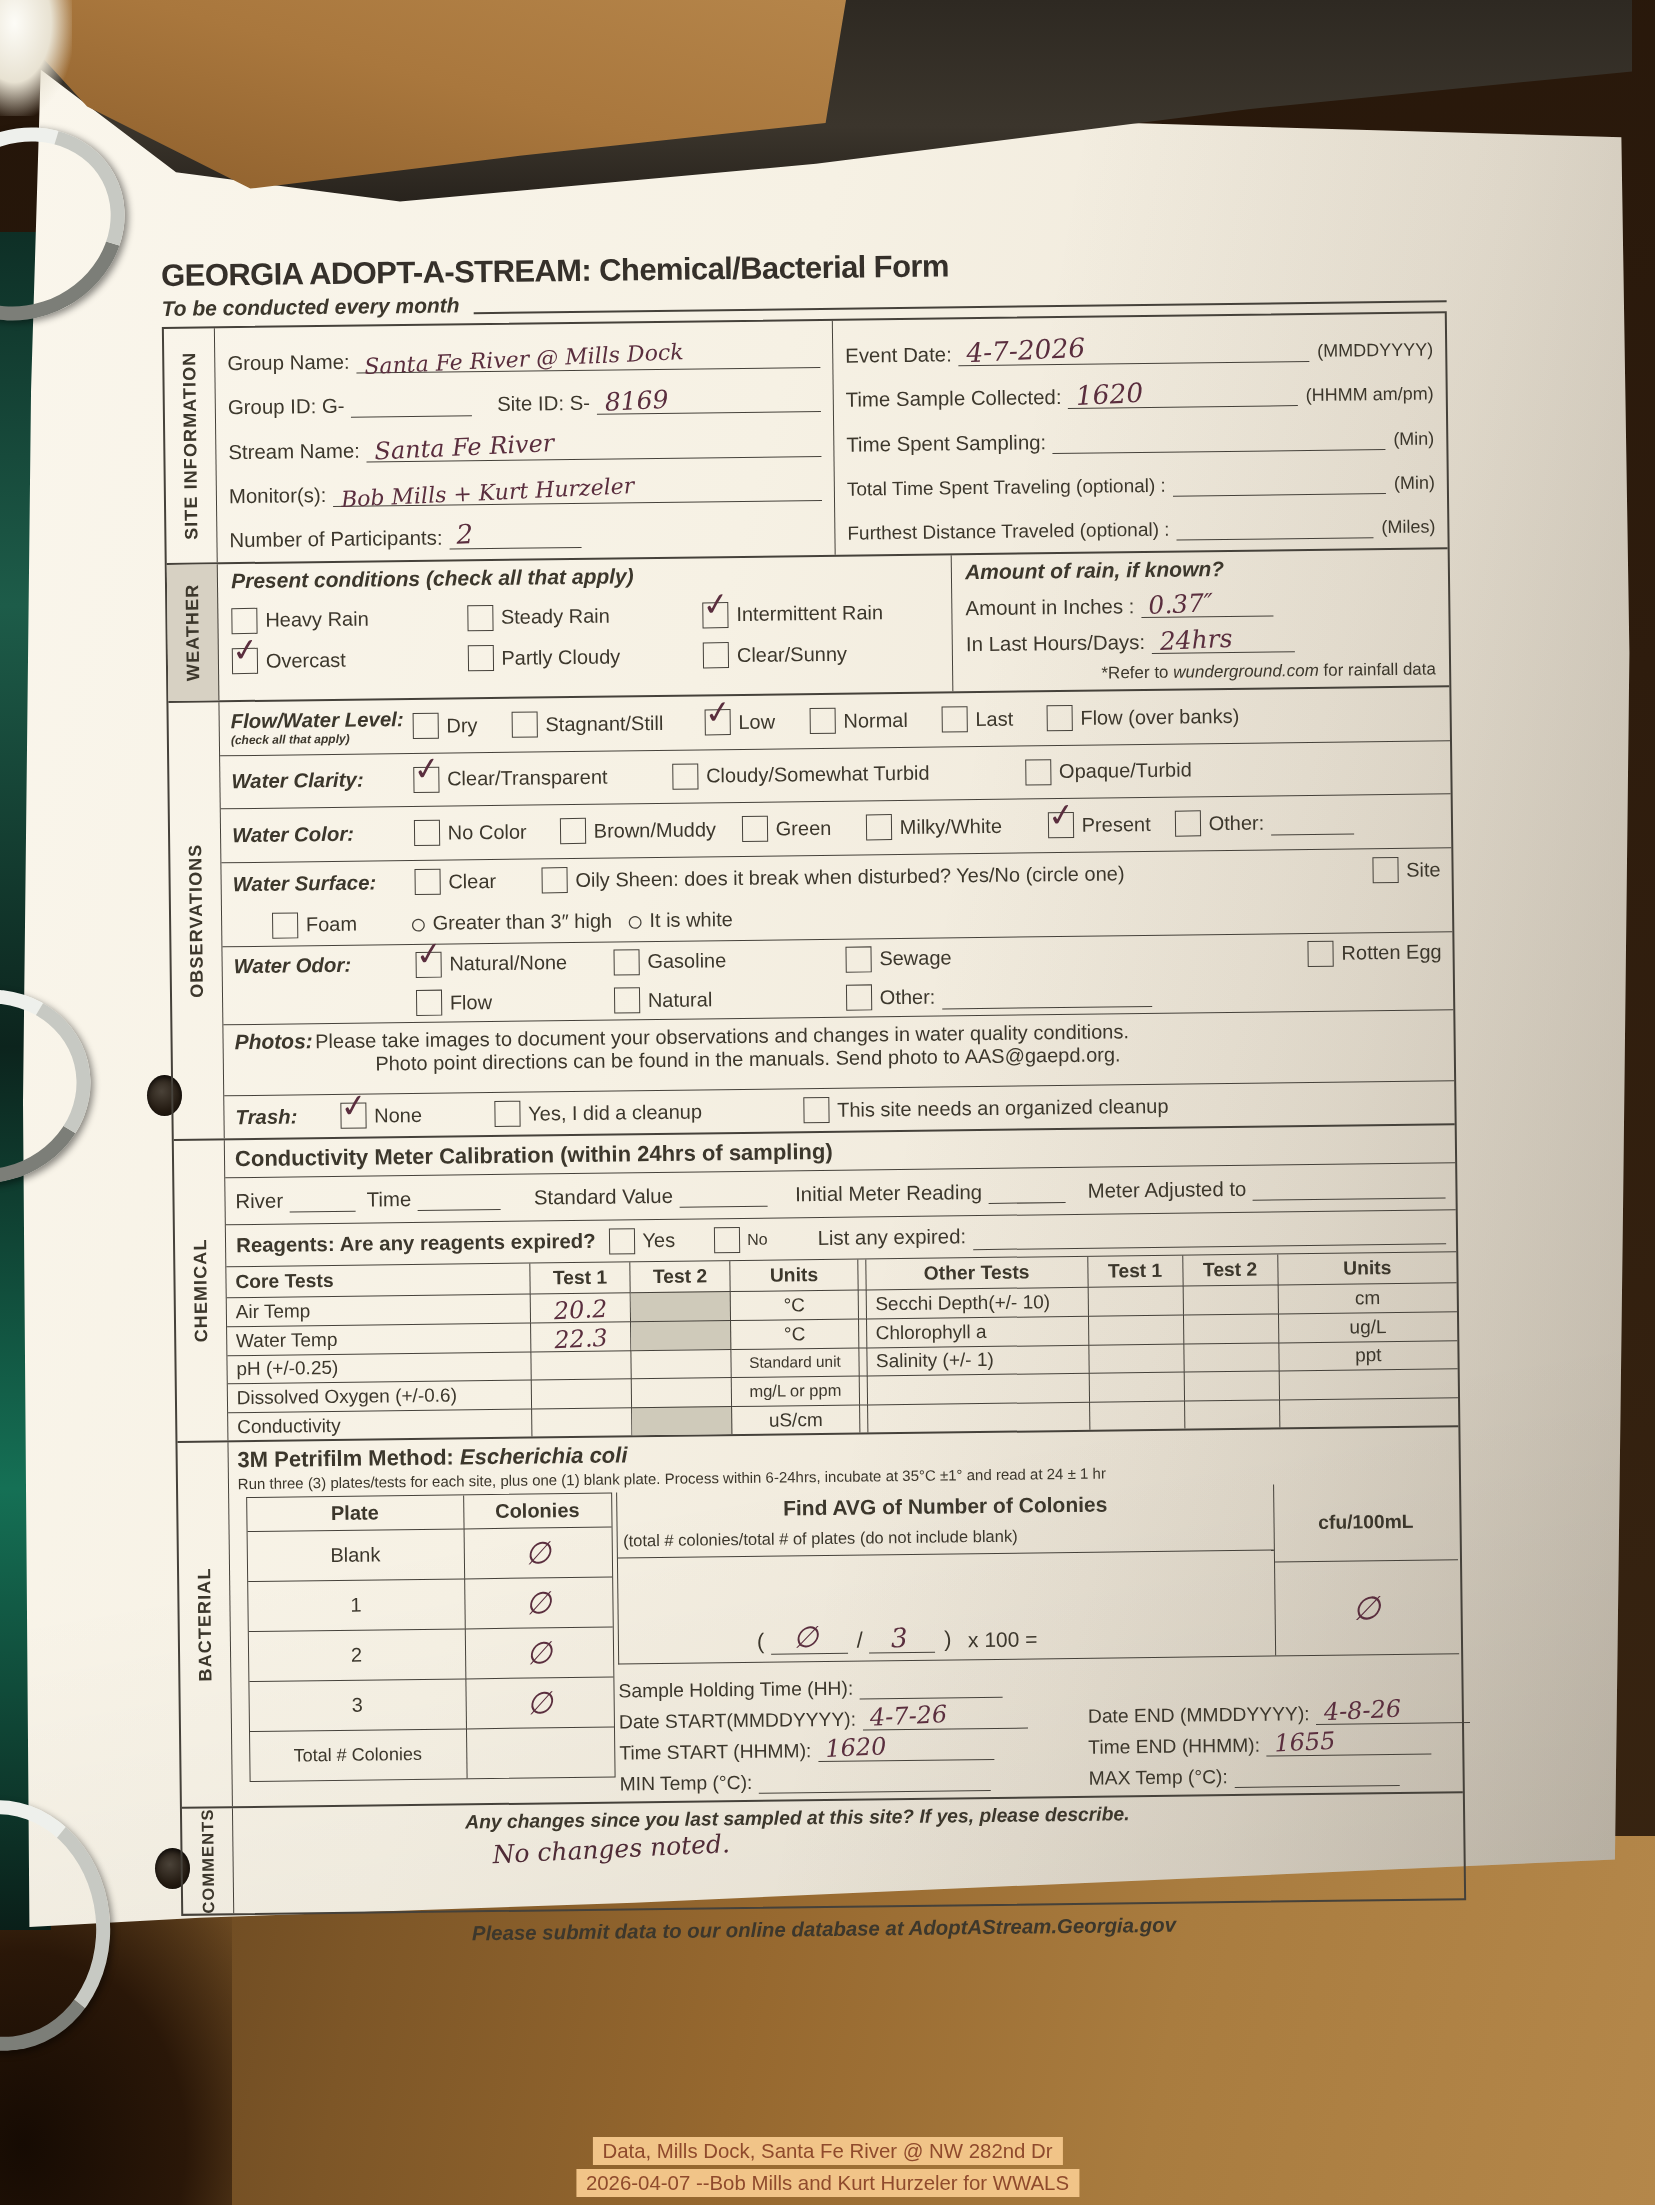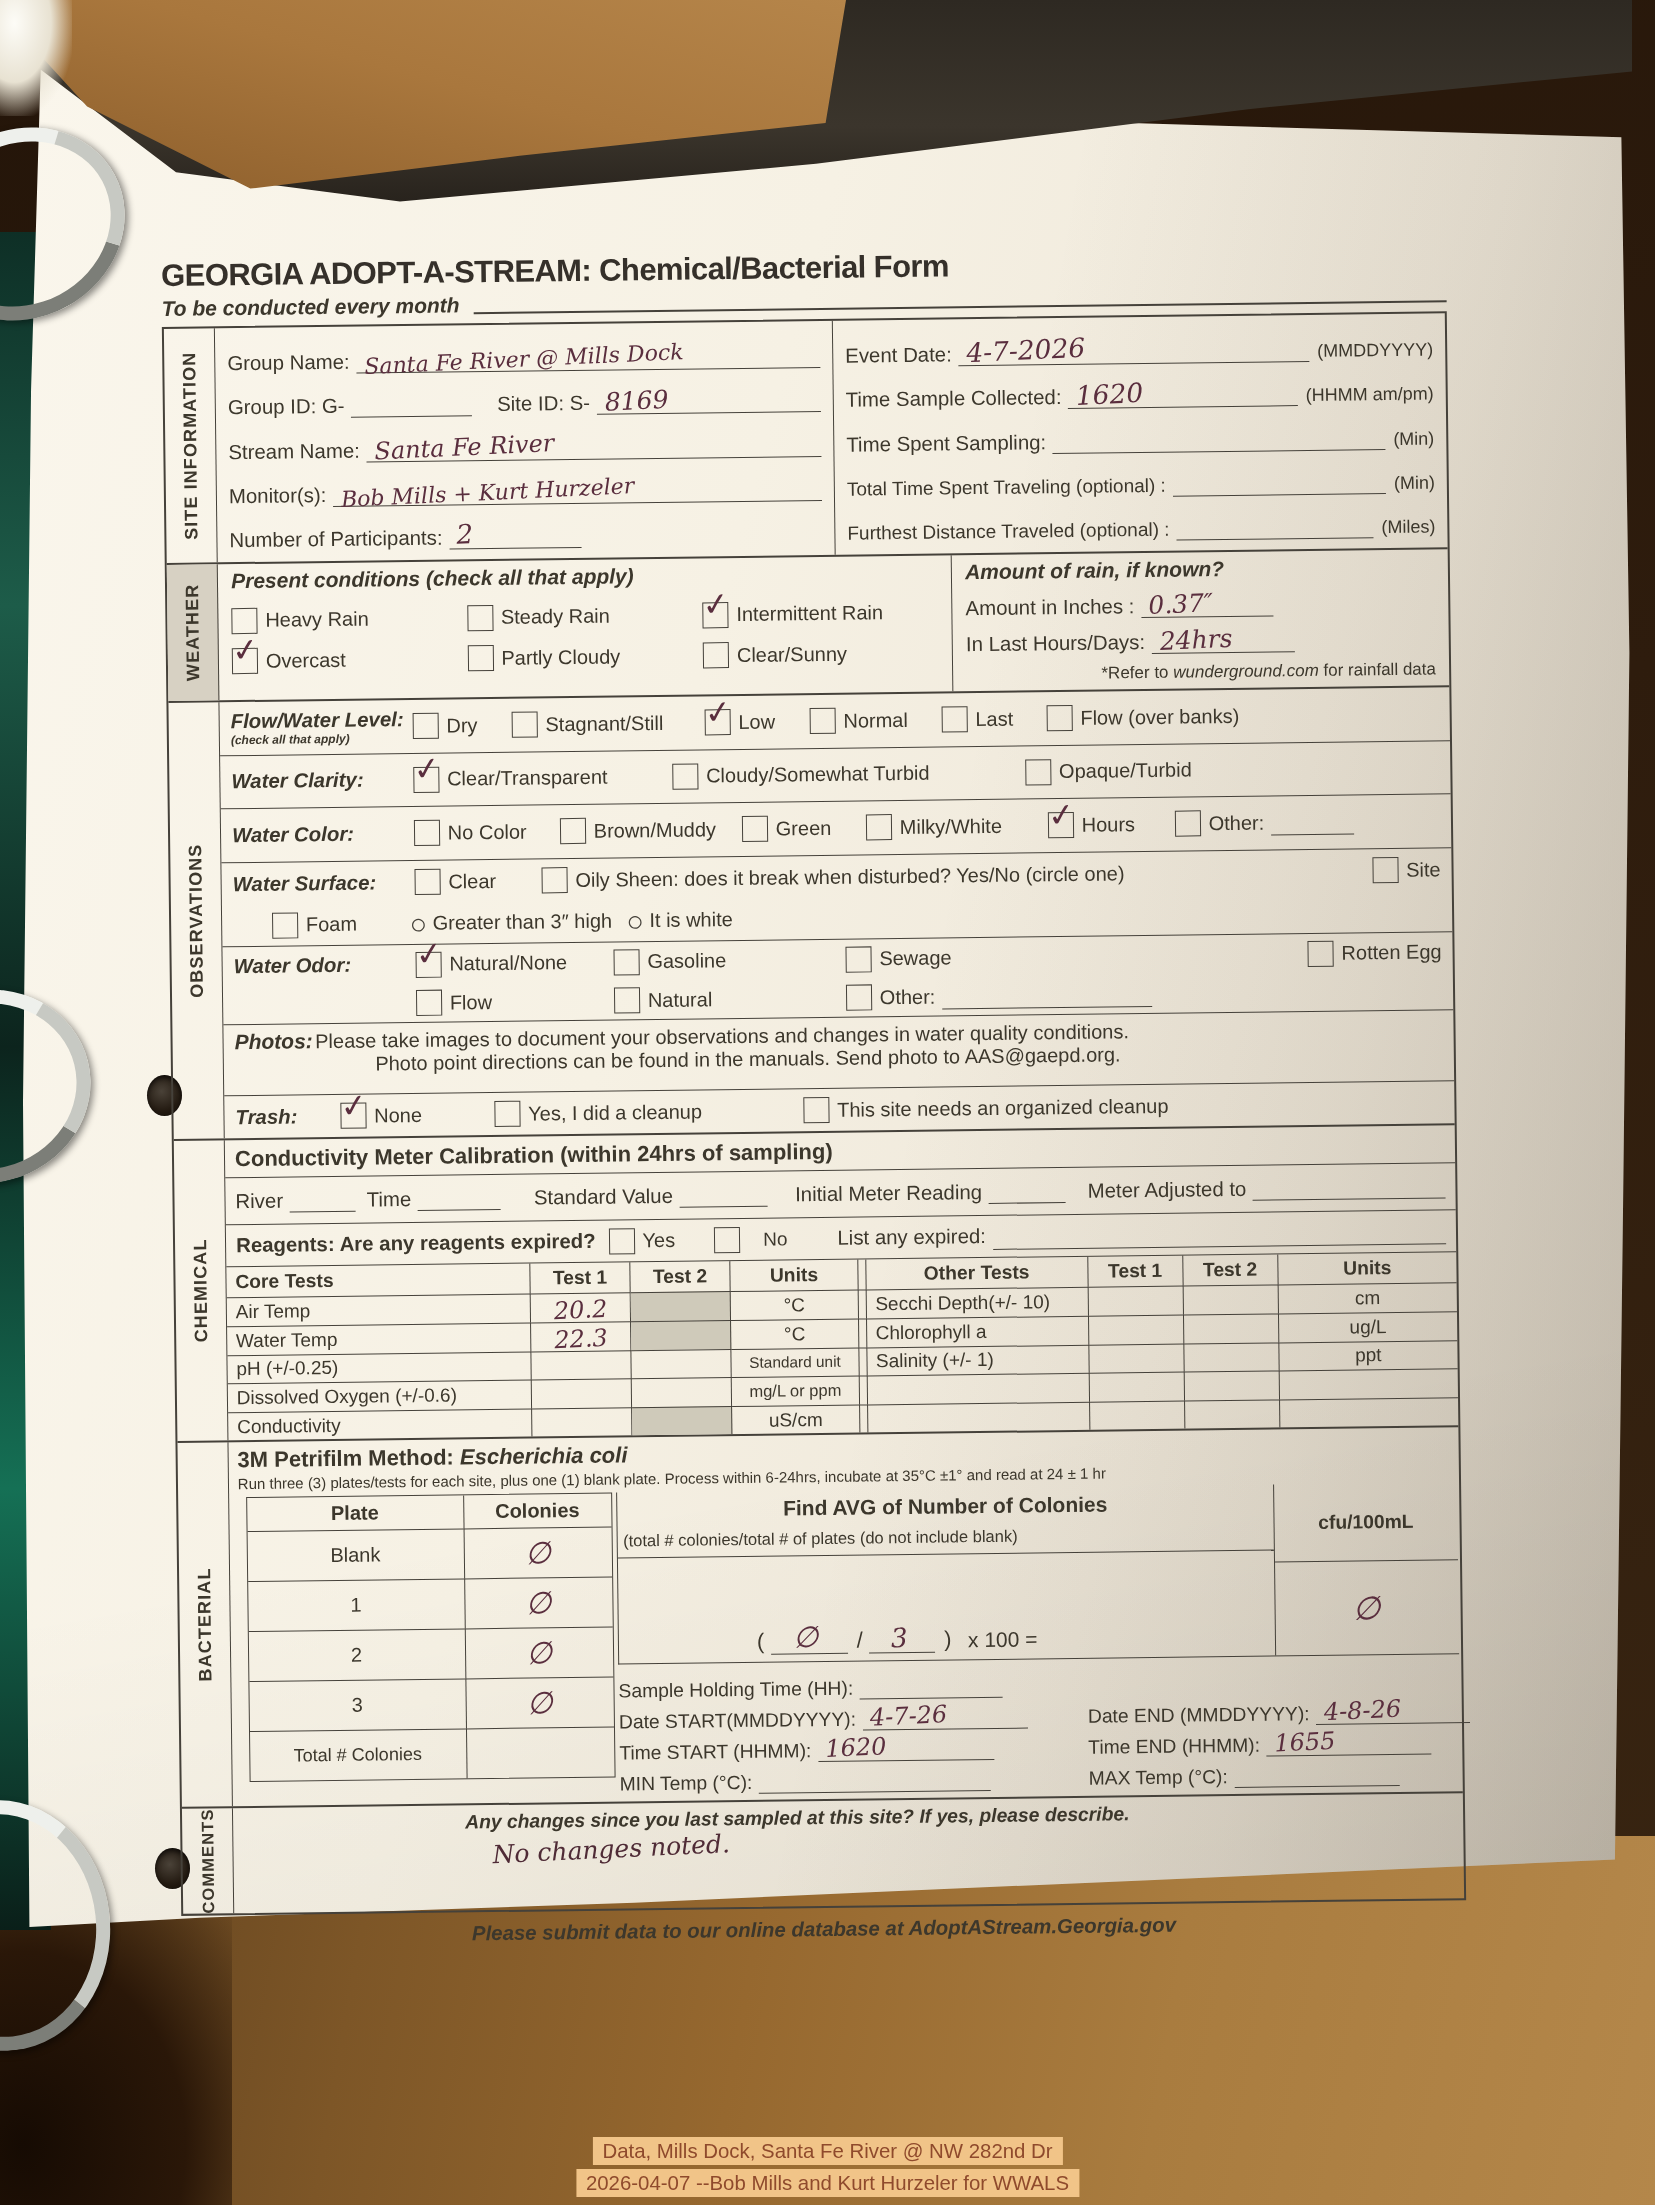--- a/index.html
+++ b/index.html
@@ -396,21 +396,21 @@
             <span class="cbi" style="width:182px">
                 <span class="cb">
                   <span class="mark"></span>
                 </span>
                 <span class="cl">Milky/White</span>
               </span>
             <span class="cbi" style="width:127px">
                 <span class="cb">
                   <span class="mark">✓</span>
                 </span>
-                <span class="cl">Hours</span>
+                <span class="cl">Present</span>
               </span>
             <span class="cbi">
                 <span class="cb">
                   <span class="mark"></span>
                 </span>
                 <span class="cl">Other:</span>
               </span>
             <span class="bl" style="width:83px"></span>
           </div>
           <div style="border-top:1.7px solid #45413a">
@@ -546,21 +546,21 @@
             <span class="lbl" style="margin-left:27.6px">Initial Meter Reading</span>
               <span class="bl" style="width:77px"></span>
             <span class="lbl" style="margin-left:22px">Meter Adjusted to</span>
               <span class="bl grow"></span>
           </div>
           <div class="reagrow">
             <span class="blbl">Reagents: Are any reagents expired?</span>
             <span class="cb" style="margin-left:13.2px"></span>
               <span class="cl" style="font-size:20px;margin-left:7.7px">Yes</span>
             <span class="cb" style="margin-left:39px"></span>
-              <span class="cl" style="font-size:19px;margin-left:23px">No</span>
+              <span class="cl" style="font-size:16px;margin-left:7px">No</span>
             <span class="lbl" style="margin-left:50px">List any expired:</span>
             <span class="bl grow"></span>
           </div>
           <div class="ctable">
             <div class="c hd nm">Core Tests</div>
             <div class="c hd">Test 1</div>
             <div class="c hd">Test 2</div>
             <div class="c hd">Units</div>
             <div class="c hd sp"></div>
             <div class="c hd">Other Tests</div>

